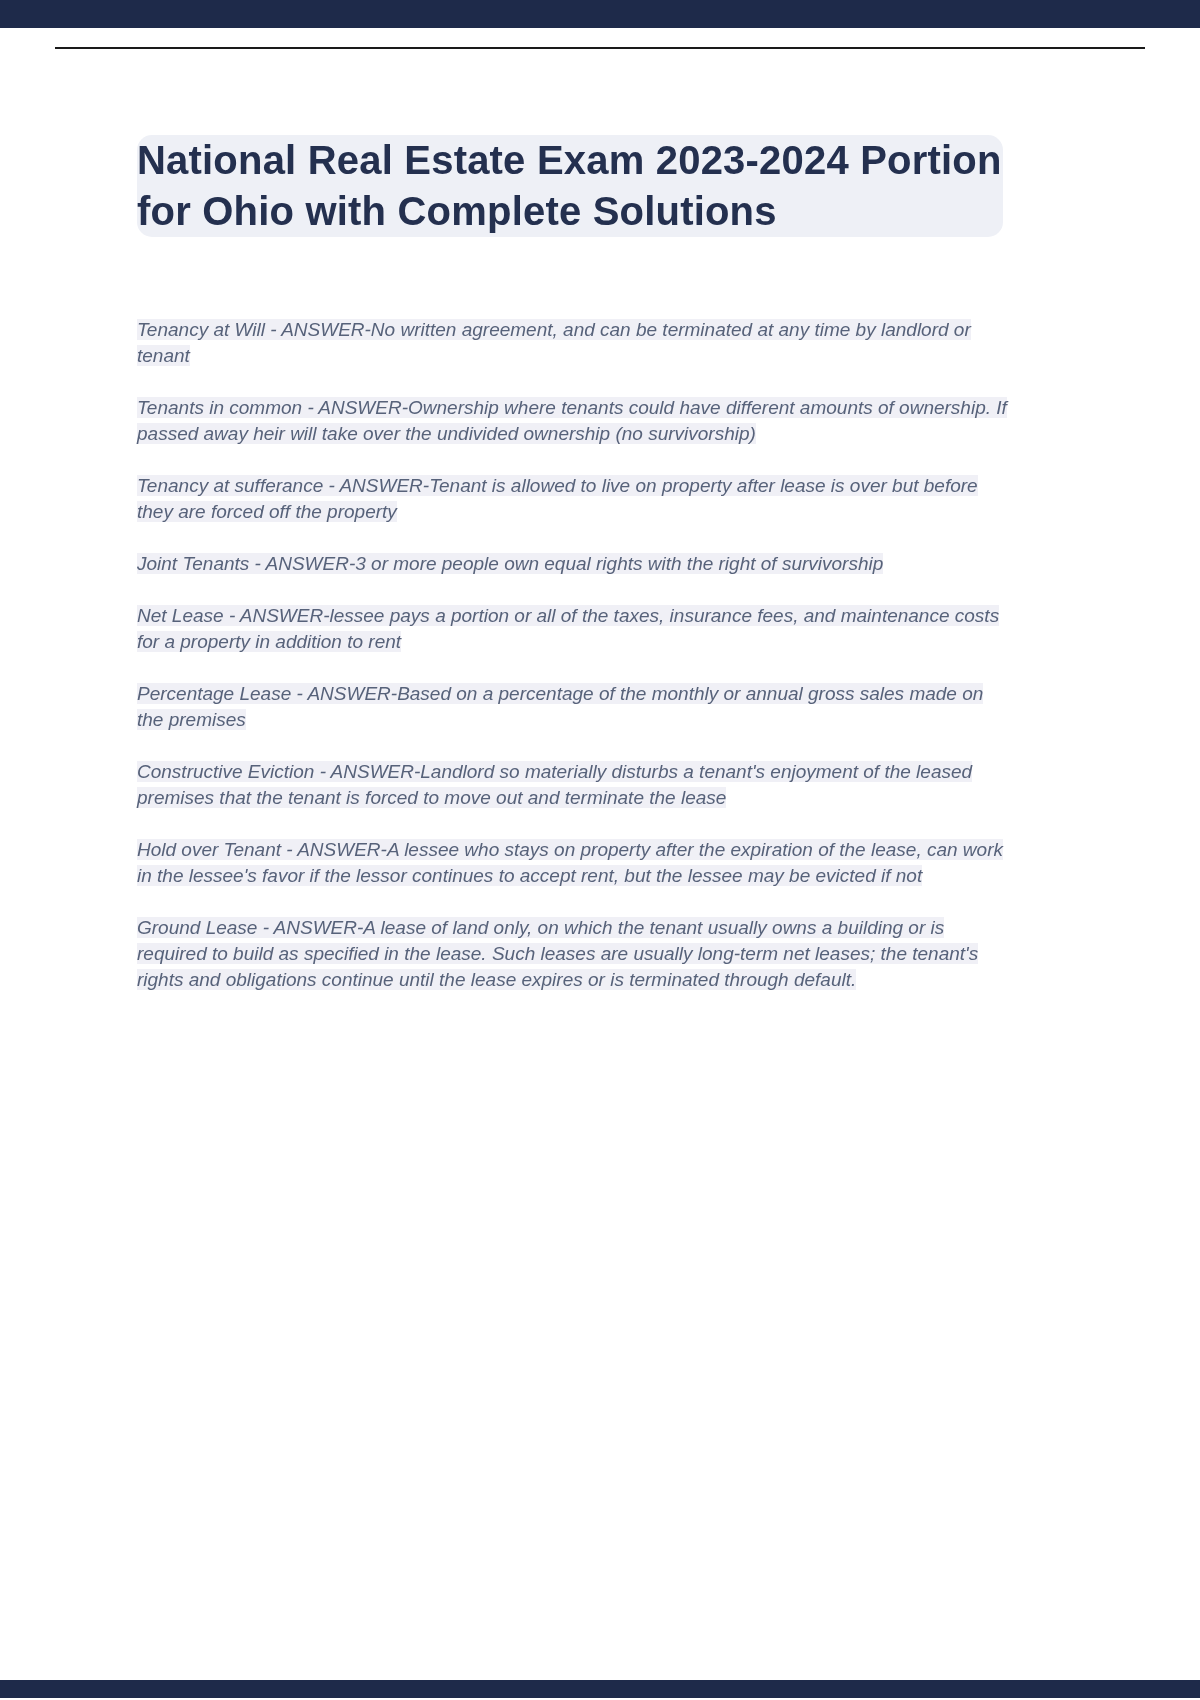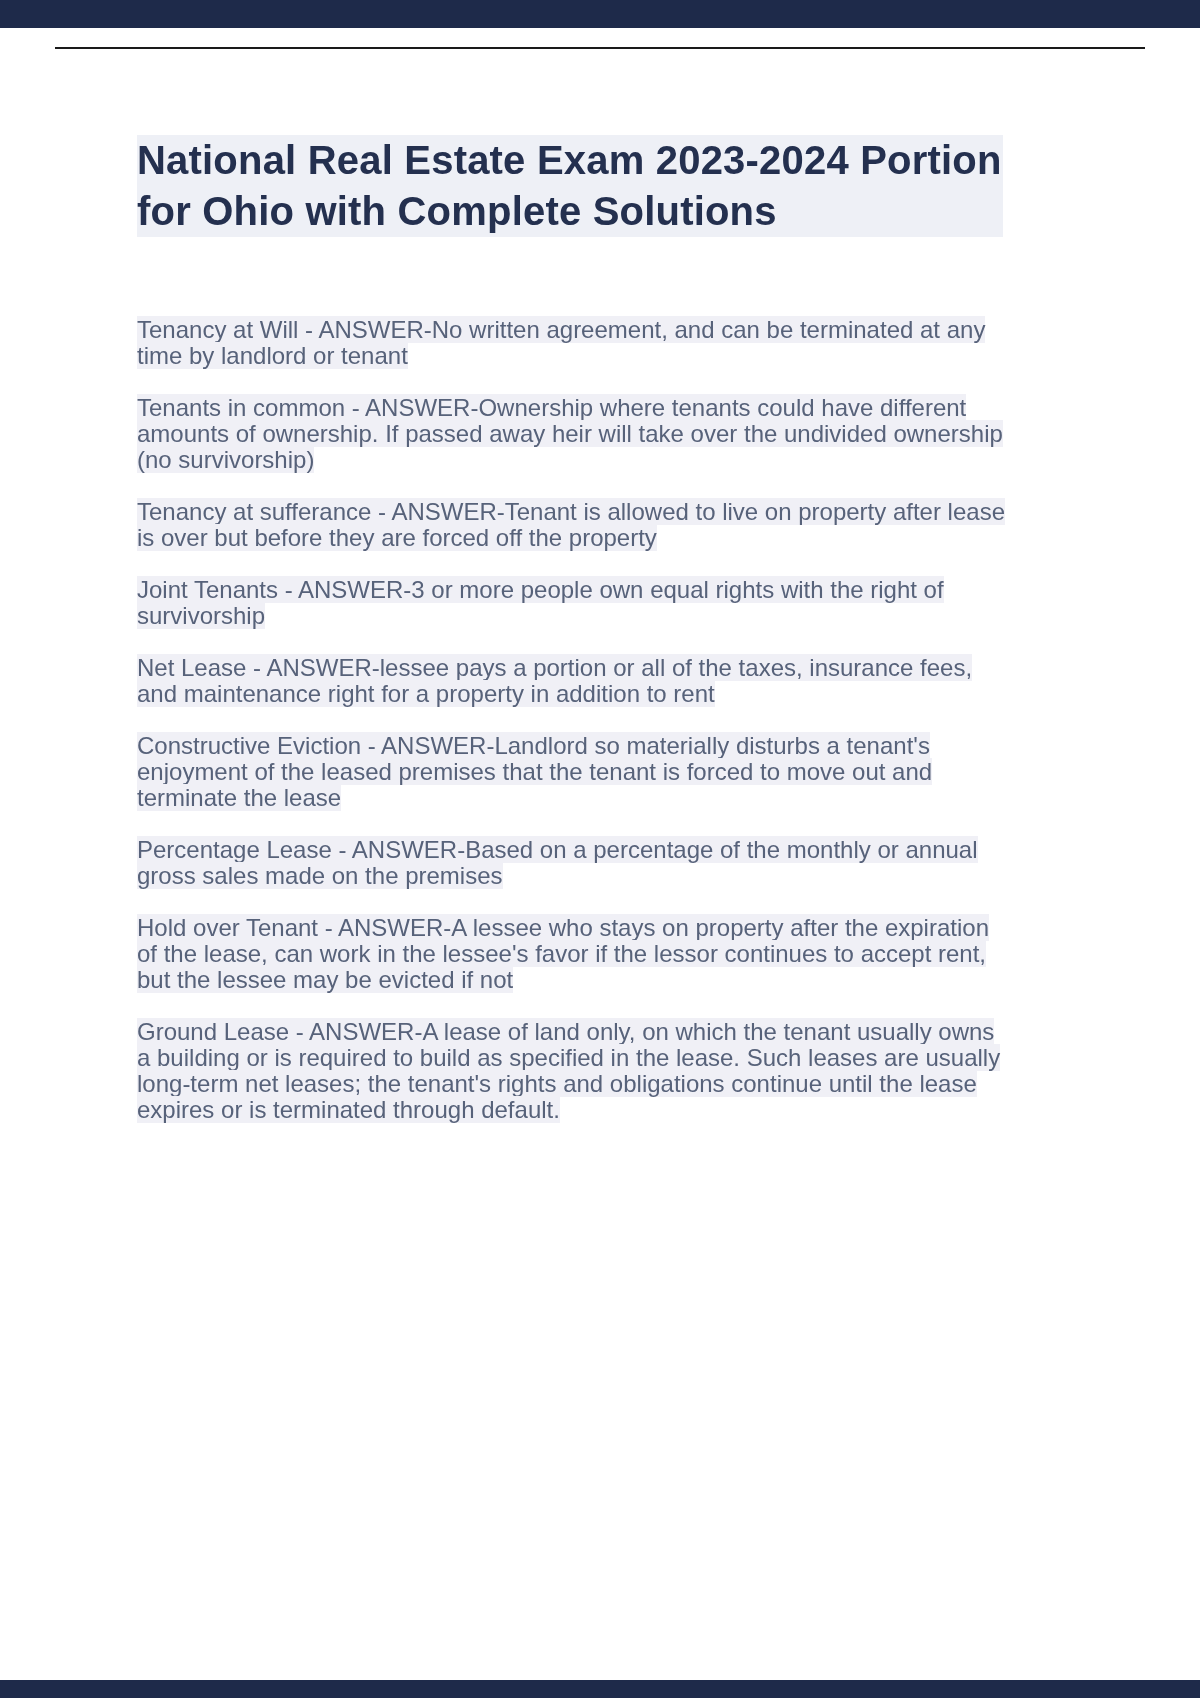--- a/index.html
+++ b/index.html
@@ -48,47 +48,49 @@
   }
   h1.doc-title {
     margin: 0 0 80px 0;
     width: 866px;
     background: #eef0f6;
     color: #24304f;
     font-size: 40px;
     line-height: 51px;
     font-weight: bold;
     letter-spacing: 0.2px;
+    border-radius: 15px;
   }
   .qa-list p {
     margin: 0 0 26px 0;
-    font-size: 24px;
+    font-size: 19px;
     line-height: 26px;
     color: #57627a;
+    font-style: italic;
   }
   .qa-list p .hl {
     background: #f0f0f6;
     box-decoration-break: clone;
     -webkit-box-decoration-break: clone;
   }
 </style>
 </head>
 <body>
 
 <div class="top-bar"></div>
 <hr class="header-rule">
 
 <div class="content">
   <h1 class="doc-title">National Real Estate Exam 2023-2024 Portion for Ohio with Complete Solutions</h1>
   <div class="qa-list" id="qa-list">
       <p><span class="hl">Tenancy at Will - ANSWER-No written agreement, and can be terminated at any time by landlord or tenant</span></p>
       <p><span class="hl">Tenants in common - ANSWER-Ownership where tenants could have different amounts of ownership. If passed away heir will take over the undivided ownership (no survivorship)</span></p>
       <p><span class="hl">Tenancy at sufferance - ANSWER-Tenant is allowed to live on property after lease is over but before they are forced off the property</span></p>
       <p><span class="hl">Joint Tenants - ANSWER-3 or more people own equal rights with the right of survivorship</span></p>
-      <p><span class="hl">Net Lease - ANSWER-lessee pays a portion or all of the taxes, insurance fees, and maintenance right for a property in addition to rent</span></p>
+      <p><span class="hl">Net Lease - ANSWER-lessee pays a portion or all of the taxes, insurance fees, and maintenance costs for a property in addition to rent</span></p>
+      <p><span class="hl">Percentage Lease - ANSWER-Based on a percentage of the monthly or annual gross sales made on the premises</span></p>
       <p><span class="hl">Constructive Eviction - ANSWER-Landlord so materially disturbs a tenant's enjoyment of the leased premises that the tenant is forced to move out and terminate the lease</span></p>
-      <p><span class="hl">Percentage Lease - ANSWER-Based on a percentage of the monthly or annual gross sales made on the premises</span></p>
       <p><span class="hl">Hold over Tenant - ANSWER-A lessee who stays on property after the expiration of the lease, can work in the lessee's favor if the lessor continues to accept rent, but the lessee may be evicted if not</span></p>
       <p><span class="hl">Ground Lease - ANSWER-A lease of land only, on which the tenant usually owns a building or is required to build as specified in the lease. Such leases are usually long-term net leases; the tenant's rights and obligations continue until the lease expires or is terminated through default.</span></p>
     </div>
 </div>
 
 <div class="bottom-bar"></div>
 
 </body></html>

